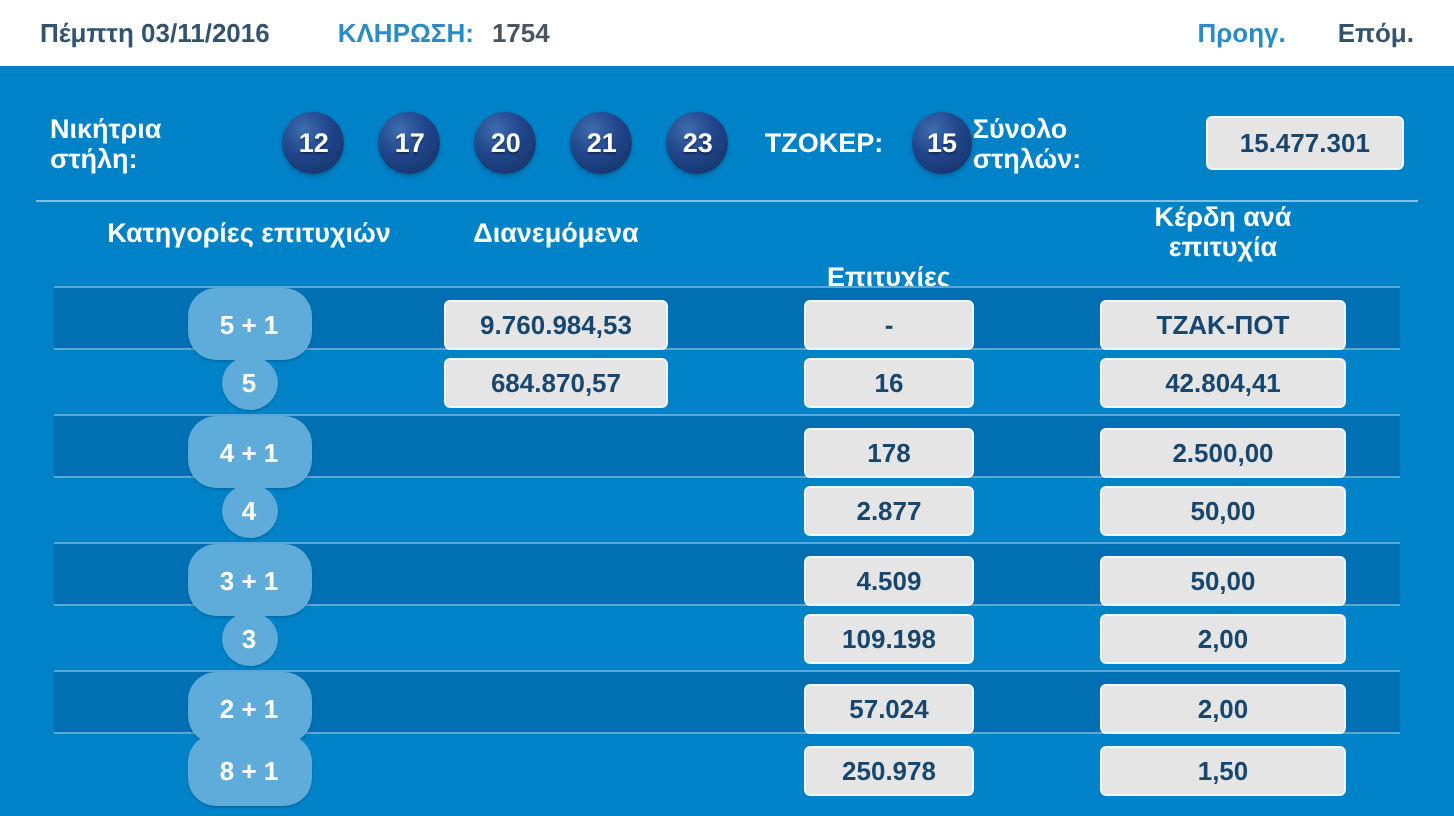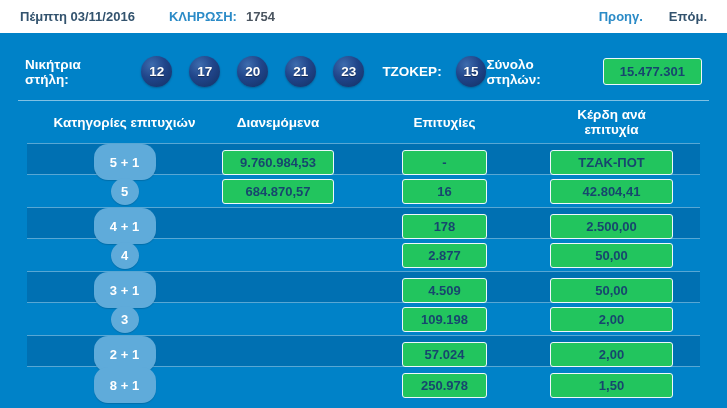--- a/index.html
+++ b/index.html
@@ -39,21 +39,21 @@
     background:radial-gradient(circle at 35% 28%, #3d6cae 0%, #20458a 45%, #132f62 100%);
     color:#ffffff;font-weight:bold;font-size:13.5px;
     display:flex;align-items:center;justify-content:center;
     box-shadow:0 1px 2px rgba(0,0,0,0.25);
     text-shadow:0 1px 1px rgba(0,0,0,0.4);
   }
   .joker-label{margin-left:18px;margin-right:14px;}
   .draw-row .spacer{flex:1;}
   .total-label{margin-right:12px;}
   .value-box{
-    background:#22c55e;border:1px solid #eef7fc;border-radius:3px;
+    background:#e5e5e5;border:1px solid #eef7fc;border-radius:3px;
     color:#17466e;font-weight:bold;font-size:13px;
     display:flex;align-items:center;justify-content:center;
     height:25px;box-sizing:border-box;
   }
   .total-box{width:100px;height:27px;}
 
   .separator{border-top:1px solid rgba(255,255,255,0.5);margin:12px 18px 0 18px;}
 
   
   .grid{
@@ -111,22 +111,22 @@
       <span class="spacer"></span>
       <span class="white-label total-label">Σύνολο στηλών:</span>
       <span class="value-box total-box">15.477.301</span>
     </div>
 
     <div class="separator"></div>
 
     <div class="grid thead">
       <div class="th" style="grid-column:1">Κατηγορίες επιτυχιών</div>
       <div class="th" style="grid-column:2">Διανεμόμενα</div>
+      <div class="th" style="grid-column:6">Κέρδη ανά επιτυχία</div>
       <div class="th" style="grid-column:4">Επιτυχίες</div>
-      <div class="th" style="grid-column:6">Κέρδη ανά επιτυχία</div>
     </div>
 
     <div class="rows" id="table-rows">
         <div class="grid row band">
           <div class="cell" style="grid-column: 1;">
             <span class="pill wide">5 + 1</span>
           </div>
           <div class="cell" style="grid-column: 2;">
             <span class="value-box">9.760.984,53</span>
           </div>

